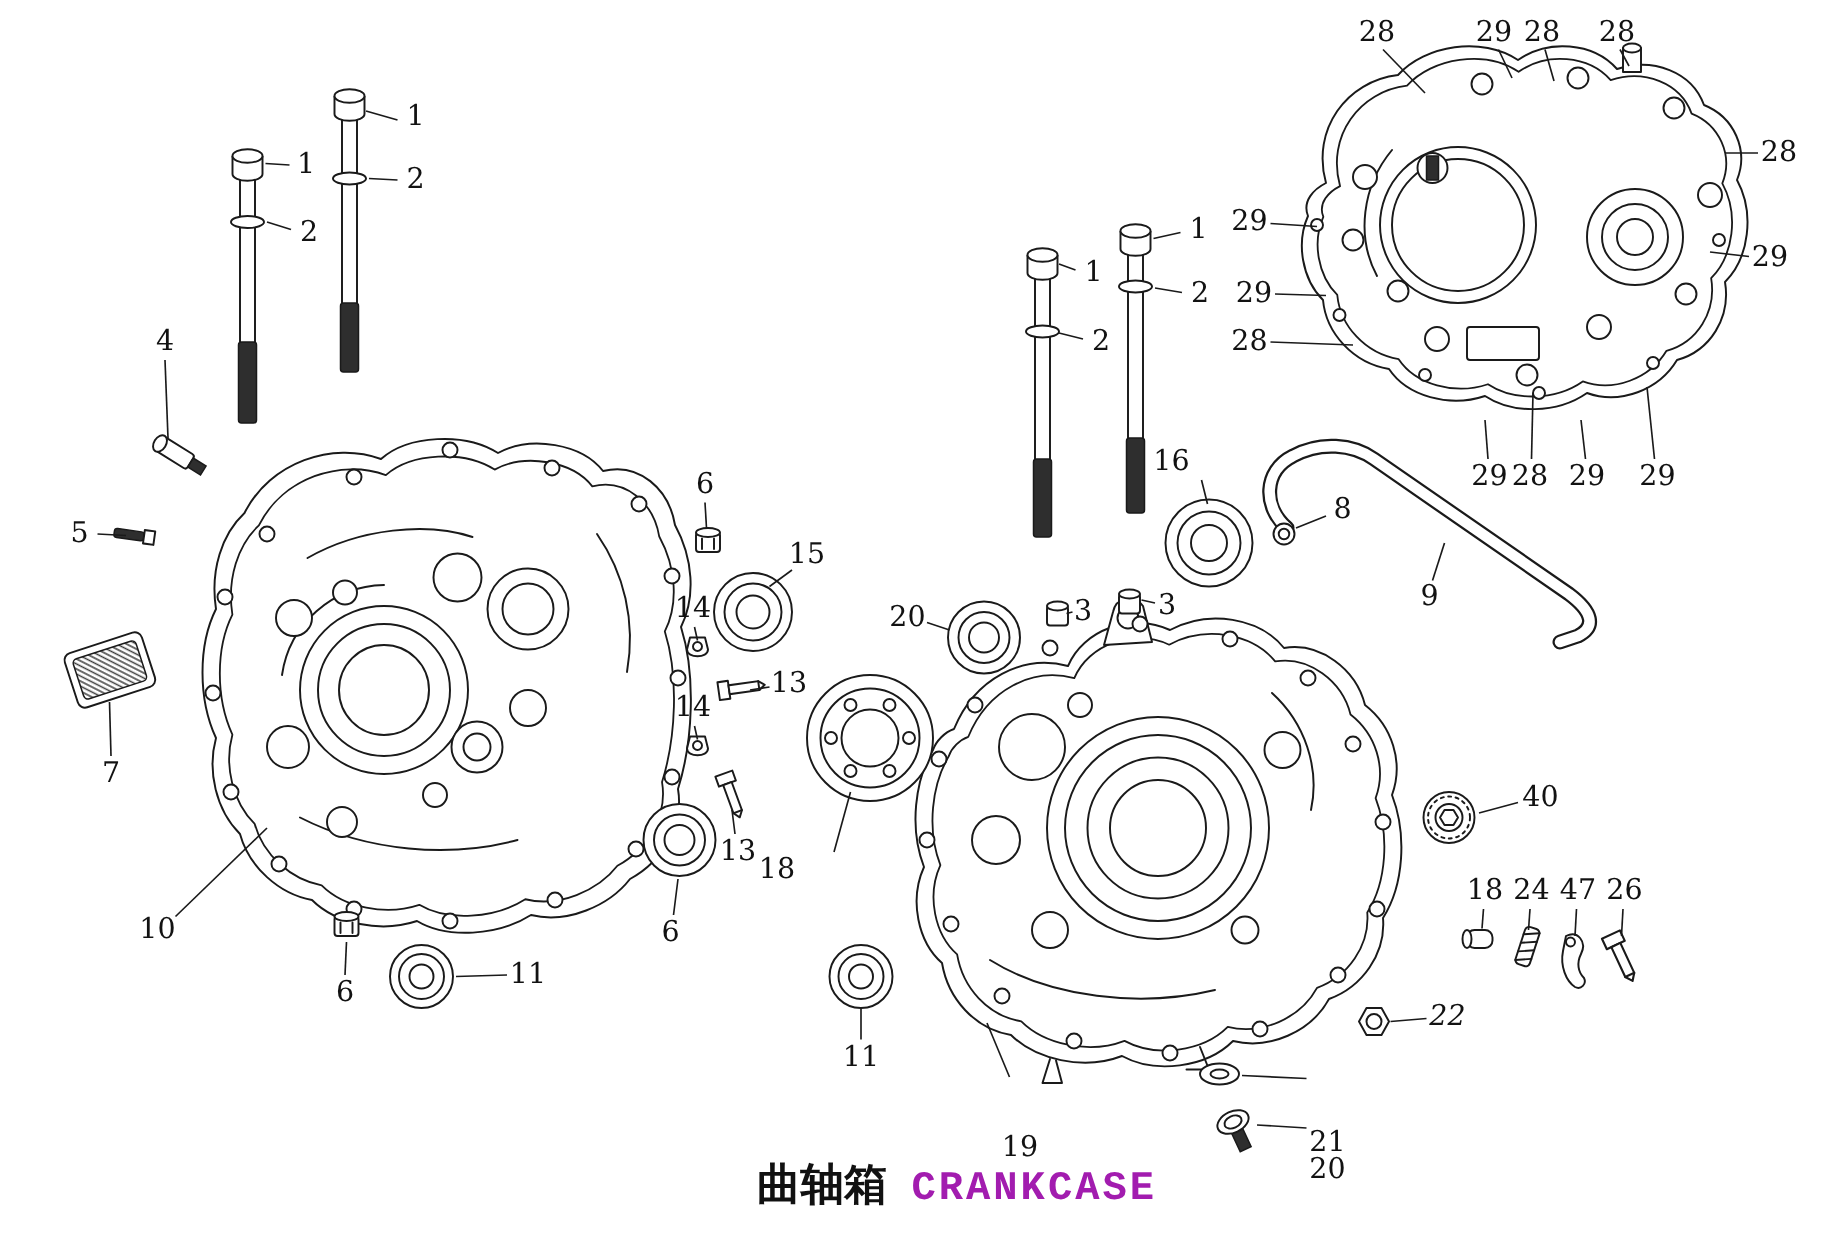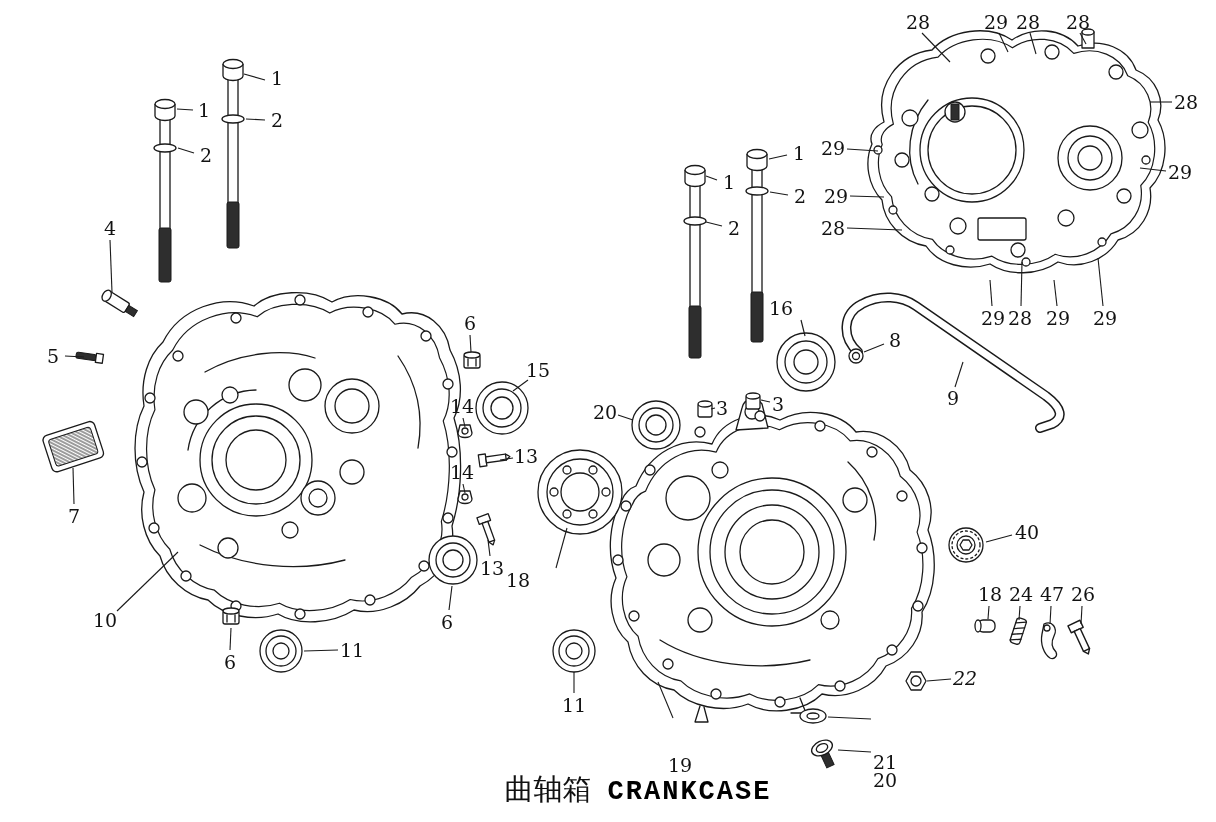--- a/index.html
+++ b/index.html
@@ -3,23 +3,23 @@
 <meta charset="utf-8">
 <style>
   html,body{margin:0;padding:0;background:#fff;}
   .stage{position:relative;width:1216px;height:822px;background:#fff;overflow:hidden;
          font-family:"DejaVu Serif", serif;}
   .stage svg{position:absolute;left:0;top:0;}
   .callout{position:absolute;transform:translate(-50%,-50%);font-size:19px;color:#121212;
            line-height:1;padding:0 2px;background:transparent;white-space:nowrap;}
   .title-wrap{position:absolute;left:638px;top:770px;transform:translateX(-50%);
               display:flex;gap:16px;align-items:baseline;}
-  .title-zh{font-family:"DejaVu Sans", sans-serif;font-weight:400;font-size:29px;color:#111;}
+  .title-zh{font-family:"DejaVu Sans", sans-serif;font-weight:700;font-size:29px;color:#111;}
   .title-en{font-family:"Liberation Mono","DejaVu Sans Mono", monospace;font-weight:700;
-            font-size:27px;letter-spacing:2px;color:#000000;}
+            font-size:27px;letter-spacing:2px;color:#a21caf;}
   .ln{fill:none;stroke:#1a1a1a;stroke-width:1.3;stroke-linejoin:round;stroke-linecap:round;}
   .fw{fill:#fff;stroke:#1a1a1a;stroke-width:1.3;stroke-linejoin:round;}
   .dk{fill:#2e2e2e;stroke:#1a1a1a;stroke-width:1;}
   .tube-o{fill:none;stroke:#1a1a1a;stroke-width:10;stroke-linecap:round;stroke-linejoin:round;}
   .tube-i{fill:none;stroke:#fff;stroke-width:7;stroke-linecap:round;stroke-linejoin:round;}
   #leader-layer line{stroke:#1a1a1a;stroke-width:1.1;}
 </style>
 </head>
 <body>
 

